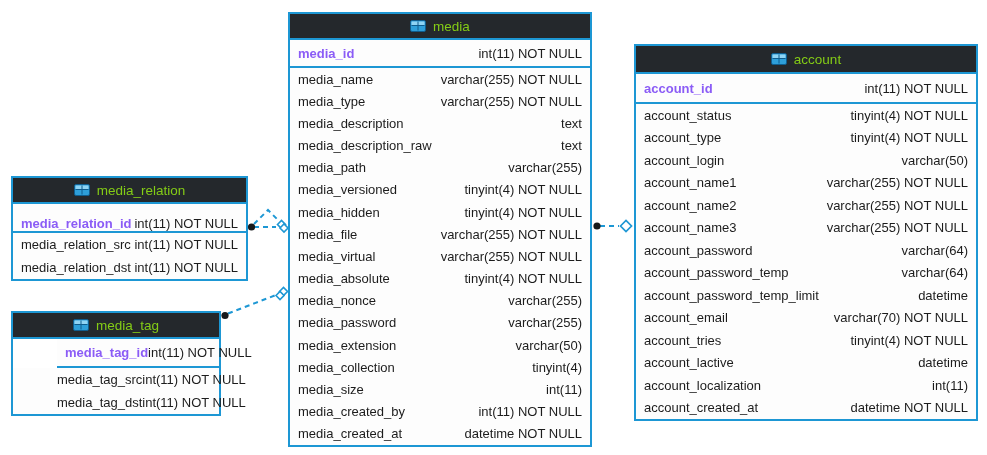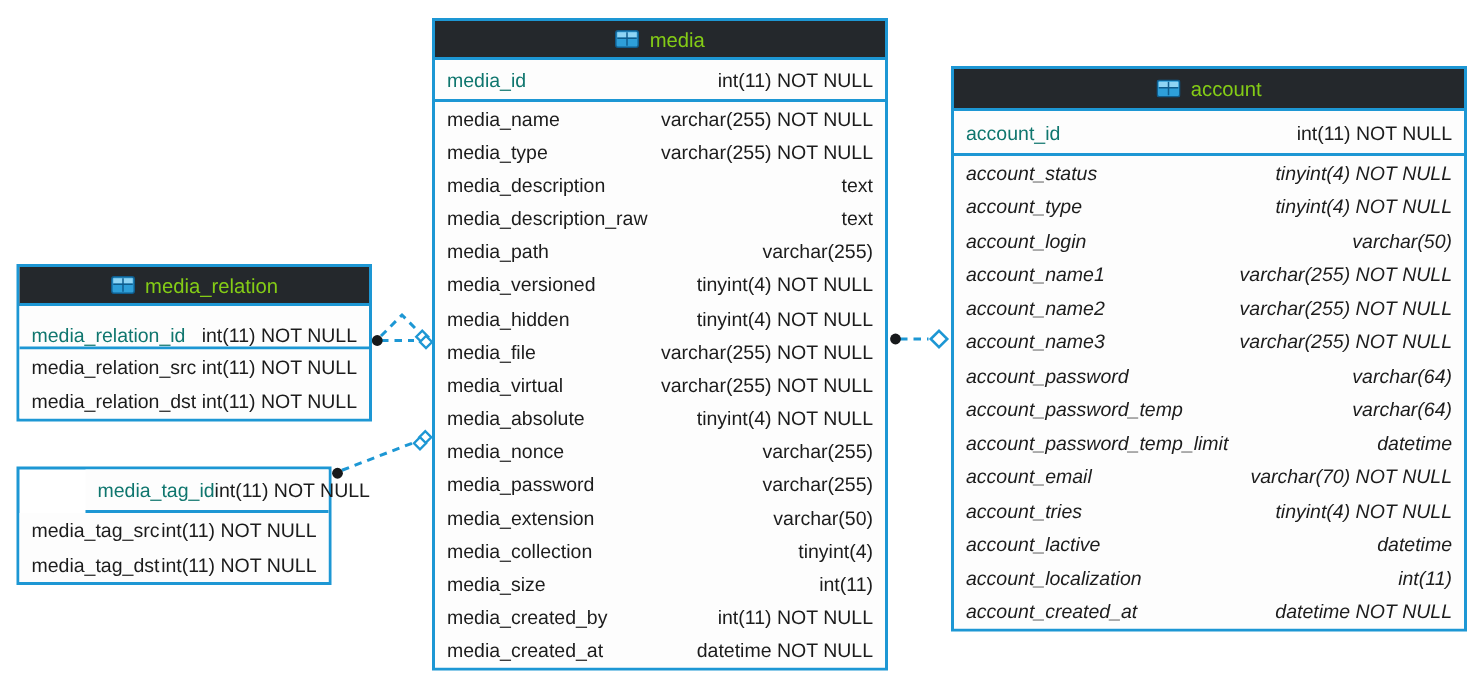--- a/index.html
+++ b/index.html
@@ -36,21 +36,21 @@
   }
   .tbl-icon { display: inline-flex; align-items: center; }
   .pk-row {
     display: flex;
     align-items: center;
     justify-content: space-between;
     padding: 0 8px;
     border-bottom: 2px solid #1d97d4;
     background: #fdfdfd;
   }
-  .pk-row .f-name { font-weight: normal; color: #0f766e; }
+  .pk-row .f-name { font-weight: bold; color: #8b5cf6; }
   .field-rows { background: #fdfdfd; }
   .field-row {
     display: flex;
     align-items: center;
     justify-content: space-between;
     padding: 0 8px;
   }
   .f-name, .f-type {
     font-size: 13px;
     color: #1c1c1c;
@@ -60,31 +60,31 @@
 
   
   .t-media        { left: 288px; top: 12px;  width: 304px; }
   .t-media .tbl-header { height: 24px; }
   .t-media .pk-row     { height: 26px; }
   .t-media .field-row  { height: 22.18px; justify-content: space-between; }
 
   .t-account      { left: 634px; top: 44px;  width: 344px; }
   .t-account .tbl-header { height: 26px; }
   .t-account .pk-row     { height: 28px; }
-  .t-account .field-row  { height: 22.5px; font-style: italic; }
+  .t-account .field-row  { height: 22.5px; }
 
   .t-media_relation { left: 11px; top: 176px; width: 237px; }
   .t-media_relation .tbl-header { height: 24px; }
   .t-media_relation .pk-row     { height: 27px; align-items: flex-end; }
   .t-media_relation .field-row  { height: 23px; }
 
   .t-media_tag    { left: 11px; top: 311px; width: 210px; }
   .t-media_tag .tbl-header { height: 24px; }
   .t-media_tag .pk-row     { height: 27px; margin-left: 44px; }
-  .t-media_tag .field-row  { height: 23px; }
+  .t-media_tag .field-row  { height: 23px; margin-left: 36px; }
 </style>
 </head>
 <body>
 
 <div class="canvas">
 
   <svg class="connectors" viewBox="0 0 987 455" xmlns="http://www.w3.org/2000/svg">
 
     <path d="M254 227 H276" fill="none" stroke="#1d97d4" stroke-width="2" stroke-dasharray="5 4"></path>
     <path d="M254 224 L268 210 L279 221" fill="none" stroke="#1d97d4" stroke-width="2" stroke-dasharray="5 4"></path>
@@ -124,20 +124,31 @@
           <span class="f-type">int(11) NOT NULL</span>
         </div>
         <div class="field-row">
           <span class="f-name">media_relation_dst</span>
           <span class="f-type">int(11) NOT NULL</span>
         </div>
       </div>
   </div>
 
   <div class="db-table t-media_tag">
+    <div class="tbl-header">
+      <span class="tbl-icon">
+        <svg width="16" height="12" viewBox="0 0 16 12">
+          <rect x="0.5" y="0.5" width="15" height="11" rx="1.5" fill="#2e9fd9" stroke="#0f5d8e"></rect>
+          <rect x="1.5" y="1.5" width="13" height="3.5" fill="#8fd4f4"></rect>
+          <line x1="8" y1="1.5" x2="8" y2="10.5" stroke="#0f5d8e" stroke-width="1"></line>
+          <line x1="1.5" y1="5.5" x2="14.5" y2="5.5" stroke="#0f5d8e" stroke-width="1"></line>
+        </svg>
+      </span>
+      <span class="tbl-title">media_tag</span>
+    </div>
     <div class="pk-row">
       <span class="f-name">media_tag_id</span>
       <span class="f-type">int(11) NOT NULL</span>
     </div>
     <div class="field-rows">
         <div class="field-row">
           <span class="f-name">media_tag_src</span>
           <span class="f-type">int(11) NOT NULL</span>
         </div>
         <div class="field-row">

